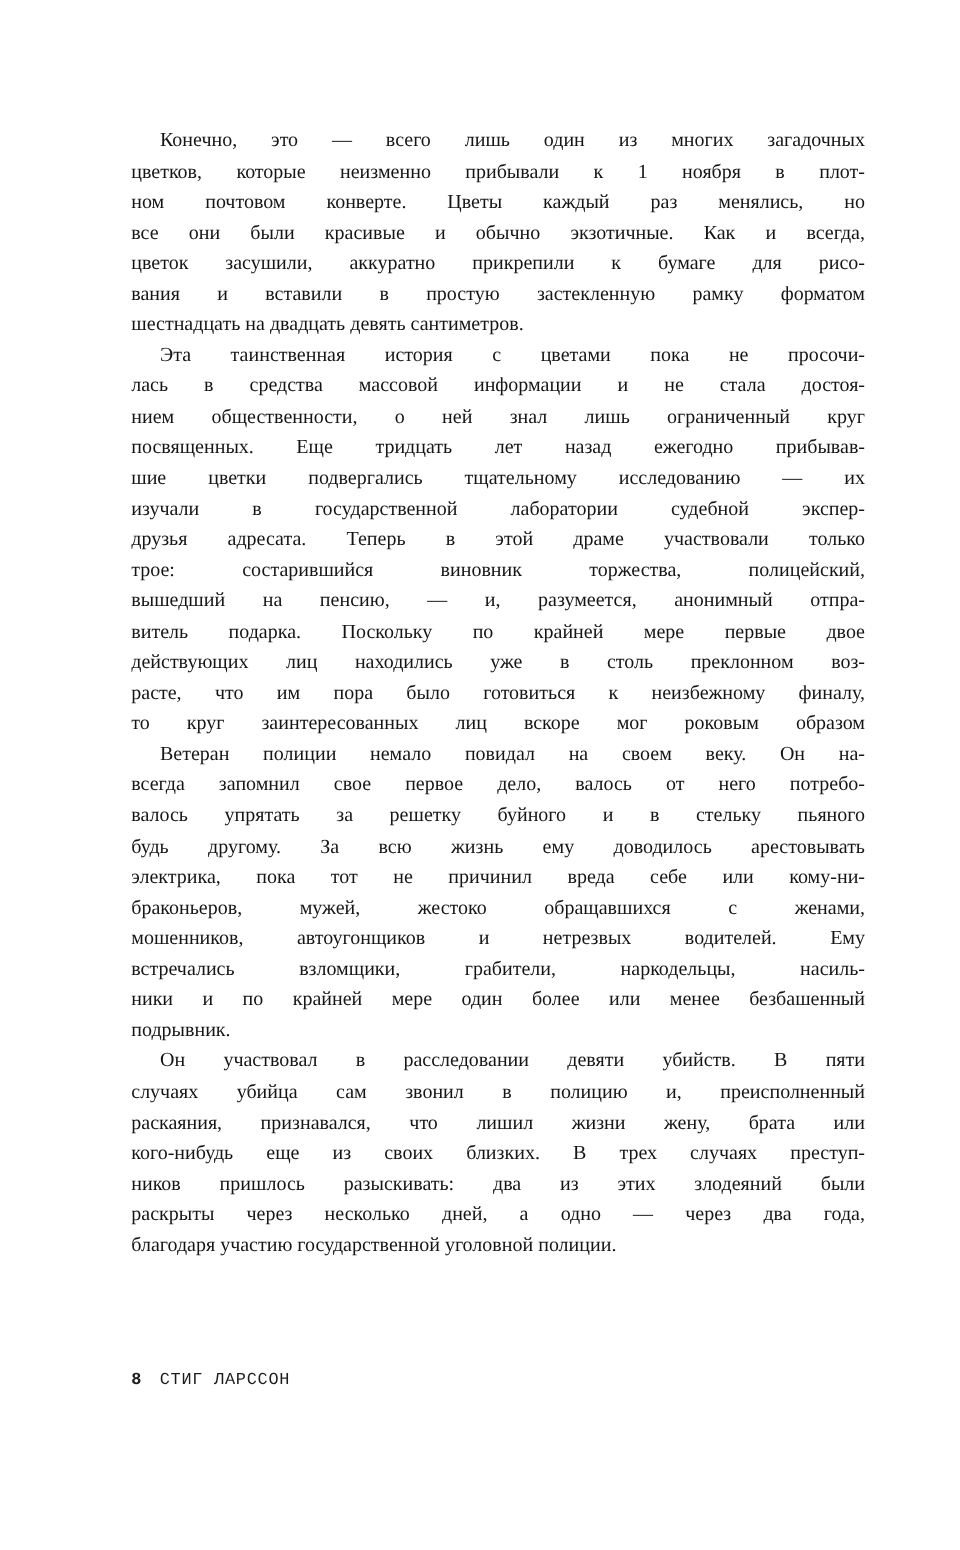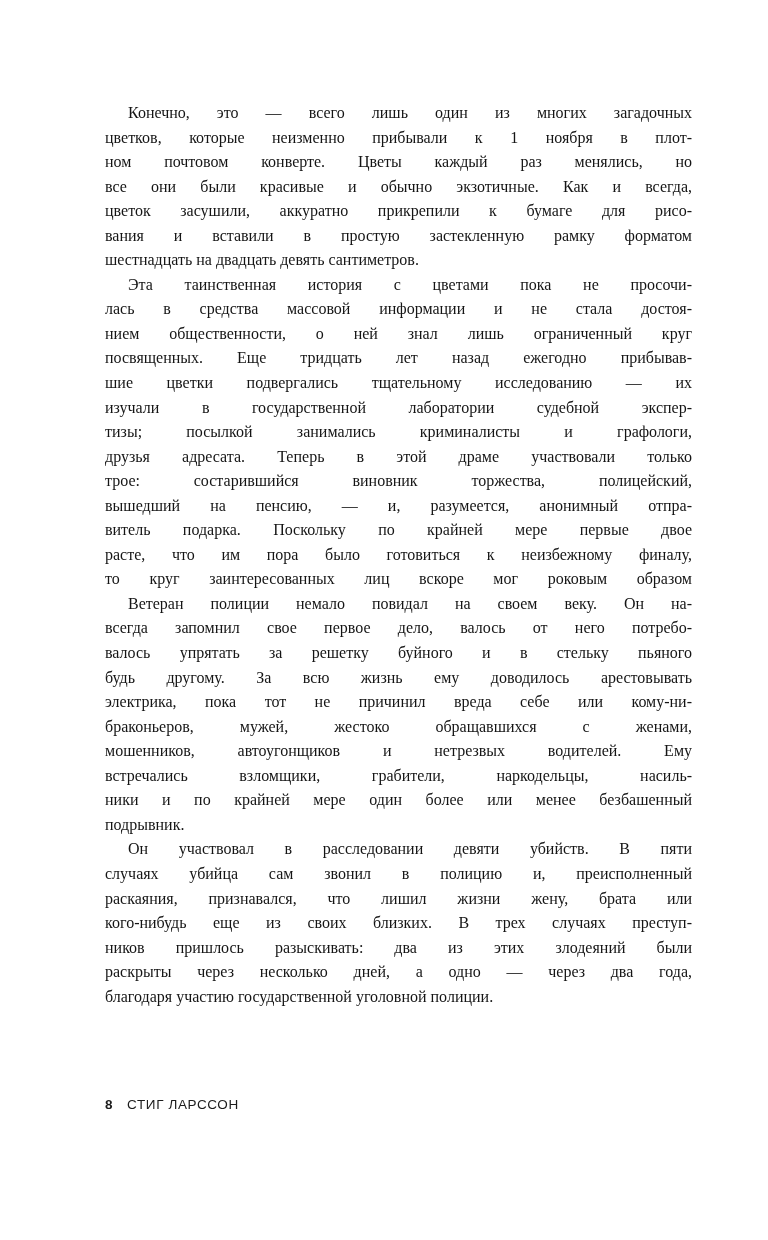--- a/index.html
+++ b/index.html
@@ -35,21 +35,21 @@
     text-indent: 23px;
   }
   .line.last {
     text-align: left;
     text-align-last: left;
   }
   .page-footer {
     position: absolute;
     left: 105px;
     top: 1097px;
-    font-family: Liberation Sans, sans-serif;
+    font-family: Liberation Mono, monospace;
     font-size: 13.5px;
     line-height: 16px;
     color: #1c1c1c;
     letter-spacing: 0.6px;
   }
   .page-number {
     font-weight: 700;
     margin-right: 14px;
   }
   .running-title {
@@ -67,25 +67,25 @@
       <div class="line">все они были красивые и обычно экзотичные. Как и всегда,</div>
       <div class="line">цветок засушили, аккуратно прикрепили к бумаге для рисо-</div>
       <div class="line">вания и вставили в простую застекленную рамку форматом</div>
       <div class="line last">шестнадцать на двадцать девять сантиметров.</div>
       <div class="line first">Эта таинственная история с цветами пока не просочи-</div>
       <div class="line">лась в средства массовой информации и не стала достоя-</div>
       <div class="line">нием общественности, о ней знал лишь ограниченный круг</div>
       <div class="line">посвященных. Еще тридцать лет назад ежегодно прибывав-</div>
       <div class="line">шие цветки подвергались тщательному исследованию — их</div>
       <div class="line">изучали в государственной лаборатории судебной экспер-</div>
-      <div class="line">тизы; посылкой занимались криминалисты и графологи,</div>
       <div class="line">друзья адресата. Теперь в этой драме участвовали только</div>
       <div class="line">трое: состарившийся виновник торжества, полицейский,</div>
       <div class="line">вышедший на пенсию, — и, разумеется, анонимный отпра-</div>
       <div class="line">витель подарка. Поскольку по крайней мере первые двое</div>
+      <div class="line">действующих лиц находились уже в столь преклонном воз-</div>
       <div class="line">расте, что им пора было готовиться к неизбежному финалу,</div>
       <div class="line">то круг заинтересованных лиц вскоре мог роковым образом</div>
       <div class="line first">Ветеран полиции немало повидал на своем веку. Он на-</div>
       <div class="line">всегда запомнил свое первое дело, валось от него потребо-</div>
       <div class="line">валось упрятать за решетку буйного и в стельку пьяного</div>
       <div class="line">будь другому. За всю жизнь ему доводилось арестовывать</div>
       <div class="line">электрика, пока тот не причинил вреда себе или кому-ни-</div>
       <div class="line">браконьеров, мужей, жестоко обращавшихся с женами,</div>
       <div class="line">мошенников, автоугонщиков и нетрезвых водителей. Ему</div>
       <div class="line">встречались взломщики, грабители, наркодельцы, насиль-</div>

